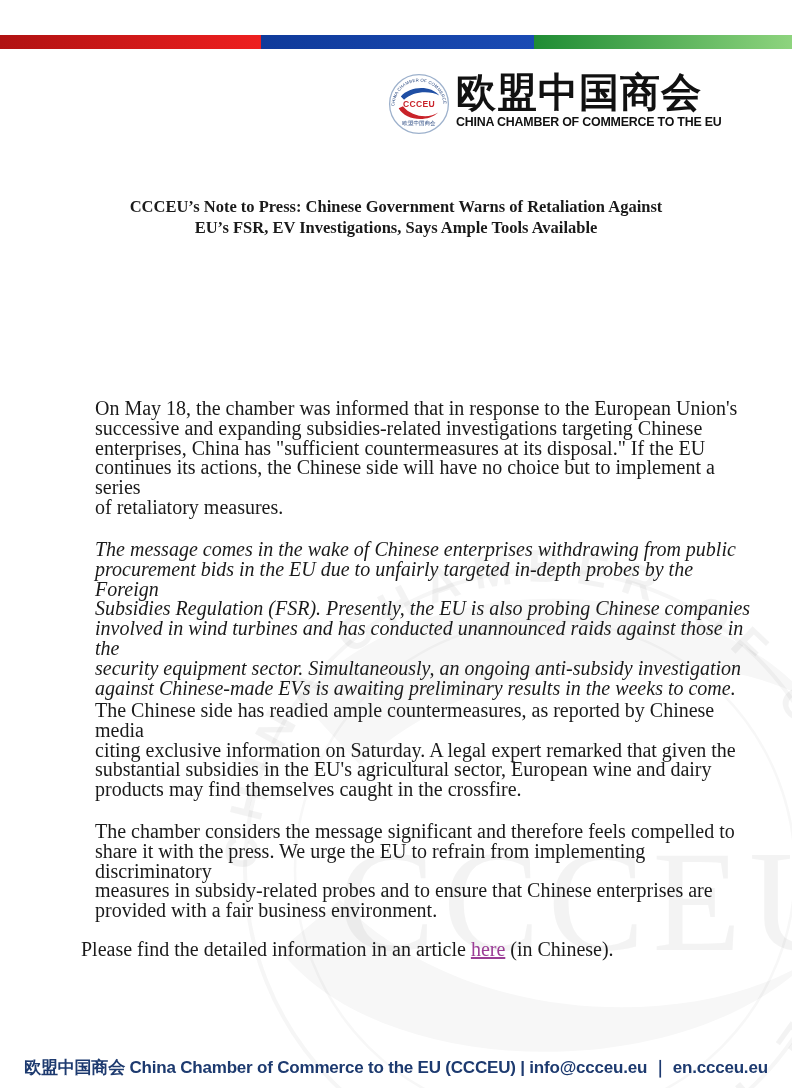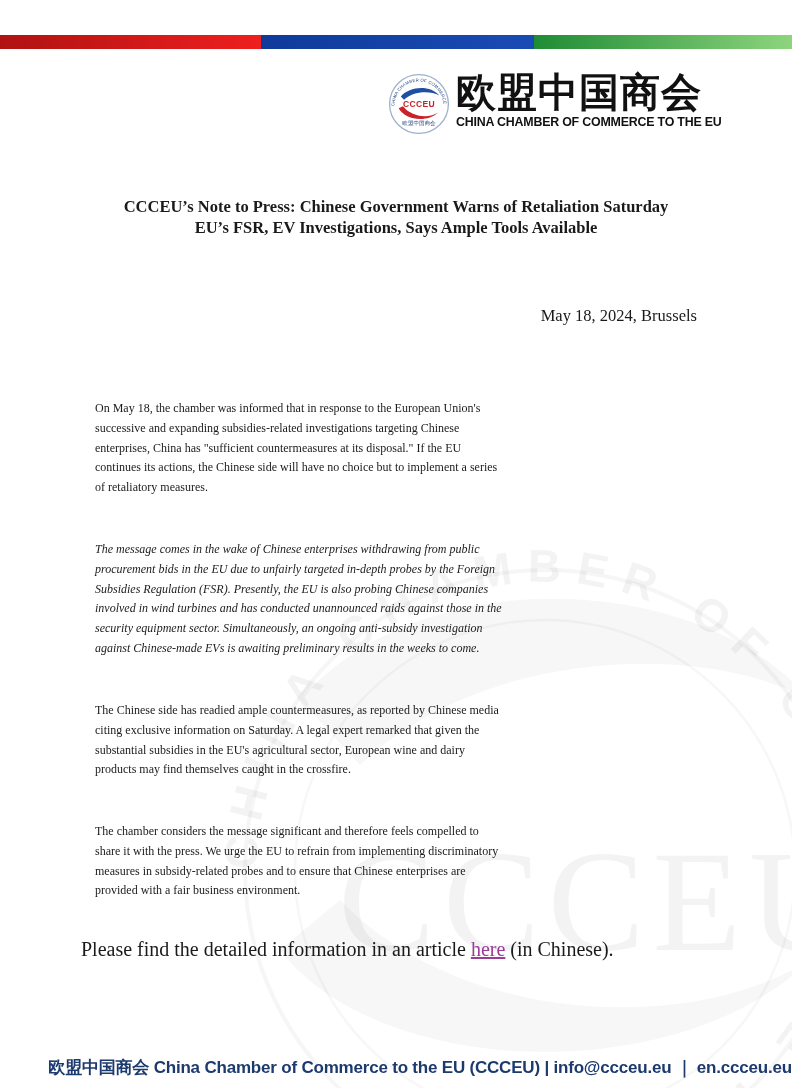--- a/index.html
+++ b/index.html
@@ -19,27 +19,27 @@
   .logo-text{margin-left:6px;}
   .logo-cn{font-family:"Liberation Sans",sans-serif;font-weight:bold;font-size:40px;
     line-height:44px;color:#111;letter-spacing:1px;white-space:nowrap;}
   .logo-en{font-family:"Liberation Sans",sans-serif;font-weight:bold;font-size:12.4px;
     letter-spacing:-0.2px;color:#111;white-space:nowrap;margin-top:1px;}
   
   .doc-title{position:absolute;top:196px;left:95px;width:602px;text-align:center;
     font-weight:bold;font-size:16.5px;line-height:21px;white-space:pre-line;z-index:2;}
   .dateline{position:absolute;top:306px;left:95px;width:602px;text-align:right;
     font-size:16.5px;z-index:2;}
-  .para{position:absolute;left:95px;width:660px;font-size:12px;line-height:19.8px;
+  .para{position:absolute;left:95px;width:660px;font-size:20px;line-height:19.8px;
     white-space:pre-line;z-index:2;}
   .p1{top:399px;} .p2{top:540px;font-style:italic;} .p3{top:701px;} .p4{top:822px;}
   .closing{position:absolute;top:938px;left:81px;width:660px;font-size:20px;z-index:2;}
   .closing a{color:#9b3d96;text-decoration:underline;cursor:pointer;}
   
-  .footer{position:absolute;top:1056px;left:0;width:792px;text-align:right;
+  .footer{position:absolute;top:1056px;left:0;width:792px;text-align:center;
     font-family:"Liberation Sans",sans-serif;font-weight:bold;font-size:17px;
     letter-spacing:-0.2px;color:#1d3a6f;white-space:nowrap;z-index:2;}
   
   .watermark{position:absolute;top:0;left:0;width:792px;height:1088px;z-index:1;
     pointer-events:none;}
 </style>
 </head>
 <body>
 
 <div class="page">
@@ -77,24 +77,23 @@
       <path d="M 10,33 C 16,44 36,47 47,37 C 38,43 22,41 14,31 Z" fill="#c9232a"></path>
       <text x="29" y="32" text-anchor="middle" font-family="'Liberation Sans',sans-serif" font-weight="bold" font-size="8" letter-spacing="0.3" fill="#c9232a">CCCEU</text>
       <text x="29" y="49" text-anchor="middle" font-family="'Liberation Sans',sans-serif" font-size="5.2" fill="#25457e">欧盟中国商会</text>
     </svg>
     <div class="logo-text">
       <div class="logo-cn">欧盟中国商会</div>
       <div class="logo-en">CHINA CHAMBER OF COMMERCE TO THE EU</div>
     </div>
   </div>
 
-  <div class="doc-title">CCCEU’s Note to Press: Chinese Government Warns of Retaliation Saturday
+  <div class="doc-title">CCCEU’s Note to Press: Chinese Government Warns of Retaliation Against
 EU’s FSR, EV Investigations, Says Ample Tools Available</div>
 
-  <div class="dateline">May 18, 2024, Brussels</div>
 
   <div class="para p1">On May 18, the chamber was informed that in response to the European Union's
 successive and expanding subsidies-related investigations targeting Chinese
 enterprises, China has "sufficient countermeasures at its disposal." If the EU
 continues its actions, the Chinese side will have no choice but to implement a series
 of retaliatory measures.</div>
   <div class="para p2">The message comes in the wake of Chinese enterprises withdrawing from public
 procurement bids in the EU due to unfairly targeted in-depth probes by the Foreign
 Subsidies Regulation (FSR). Presently, the EU is also probing Chinese companies
 involved in wind turbines and has conducted unannounced raids against those in the

